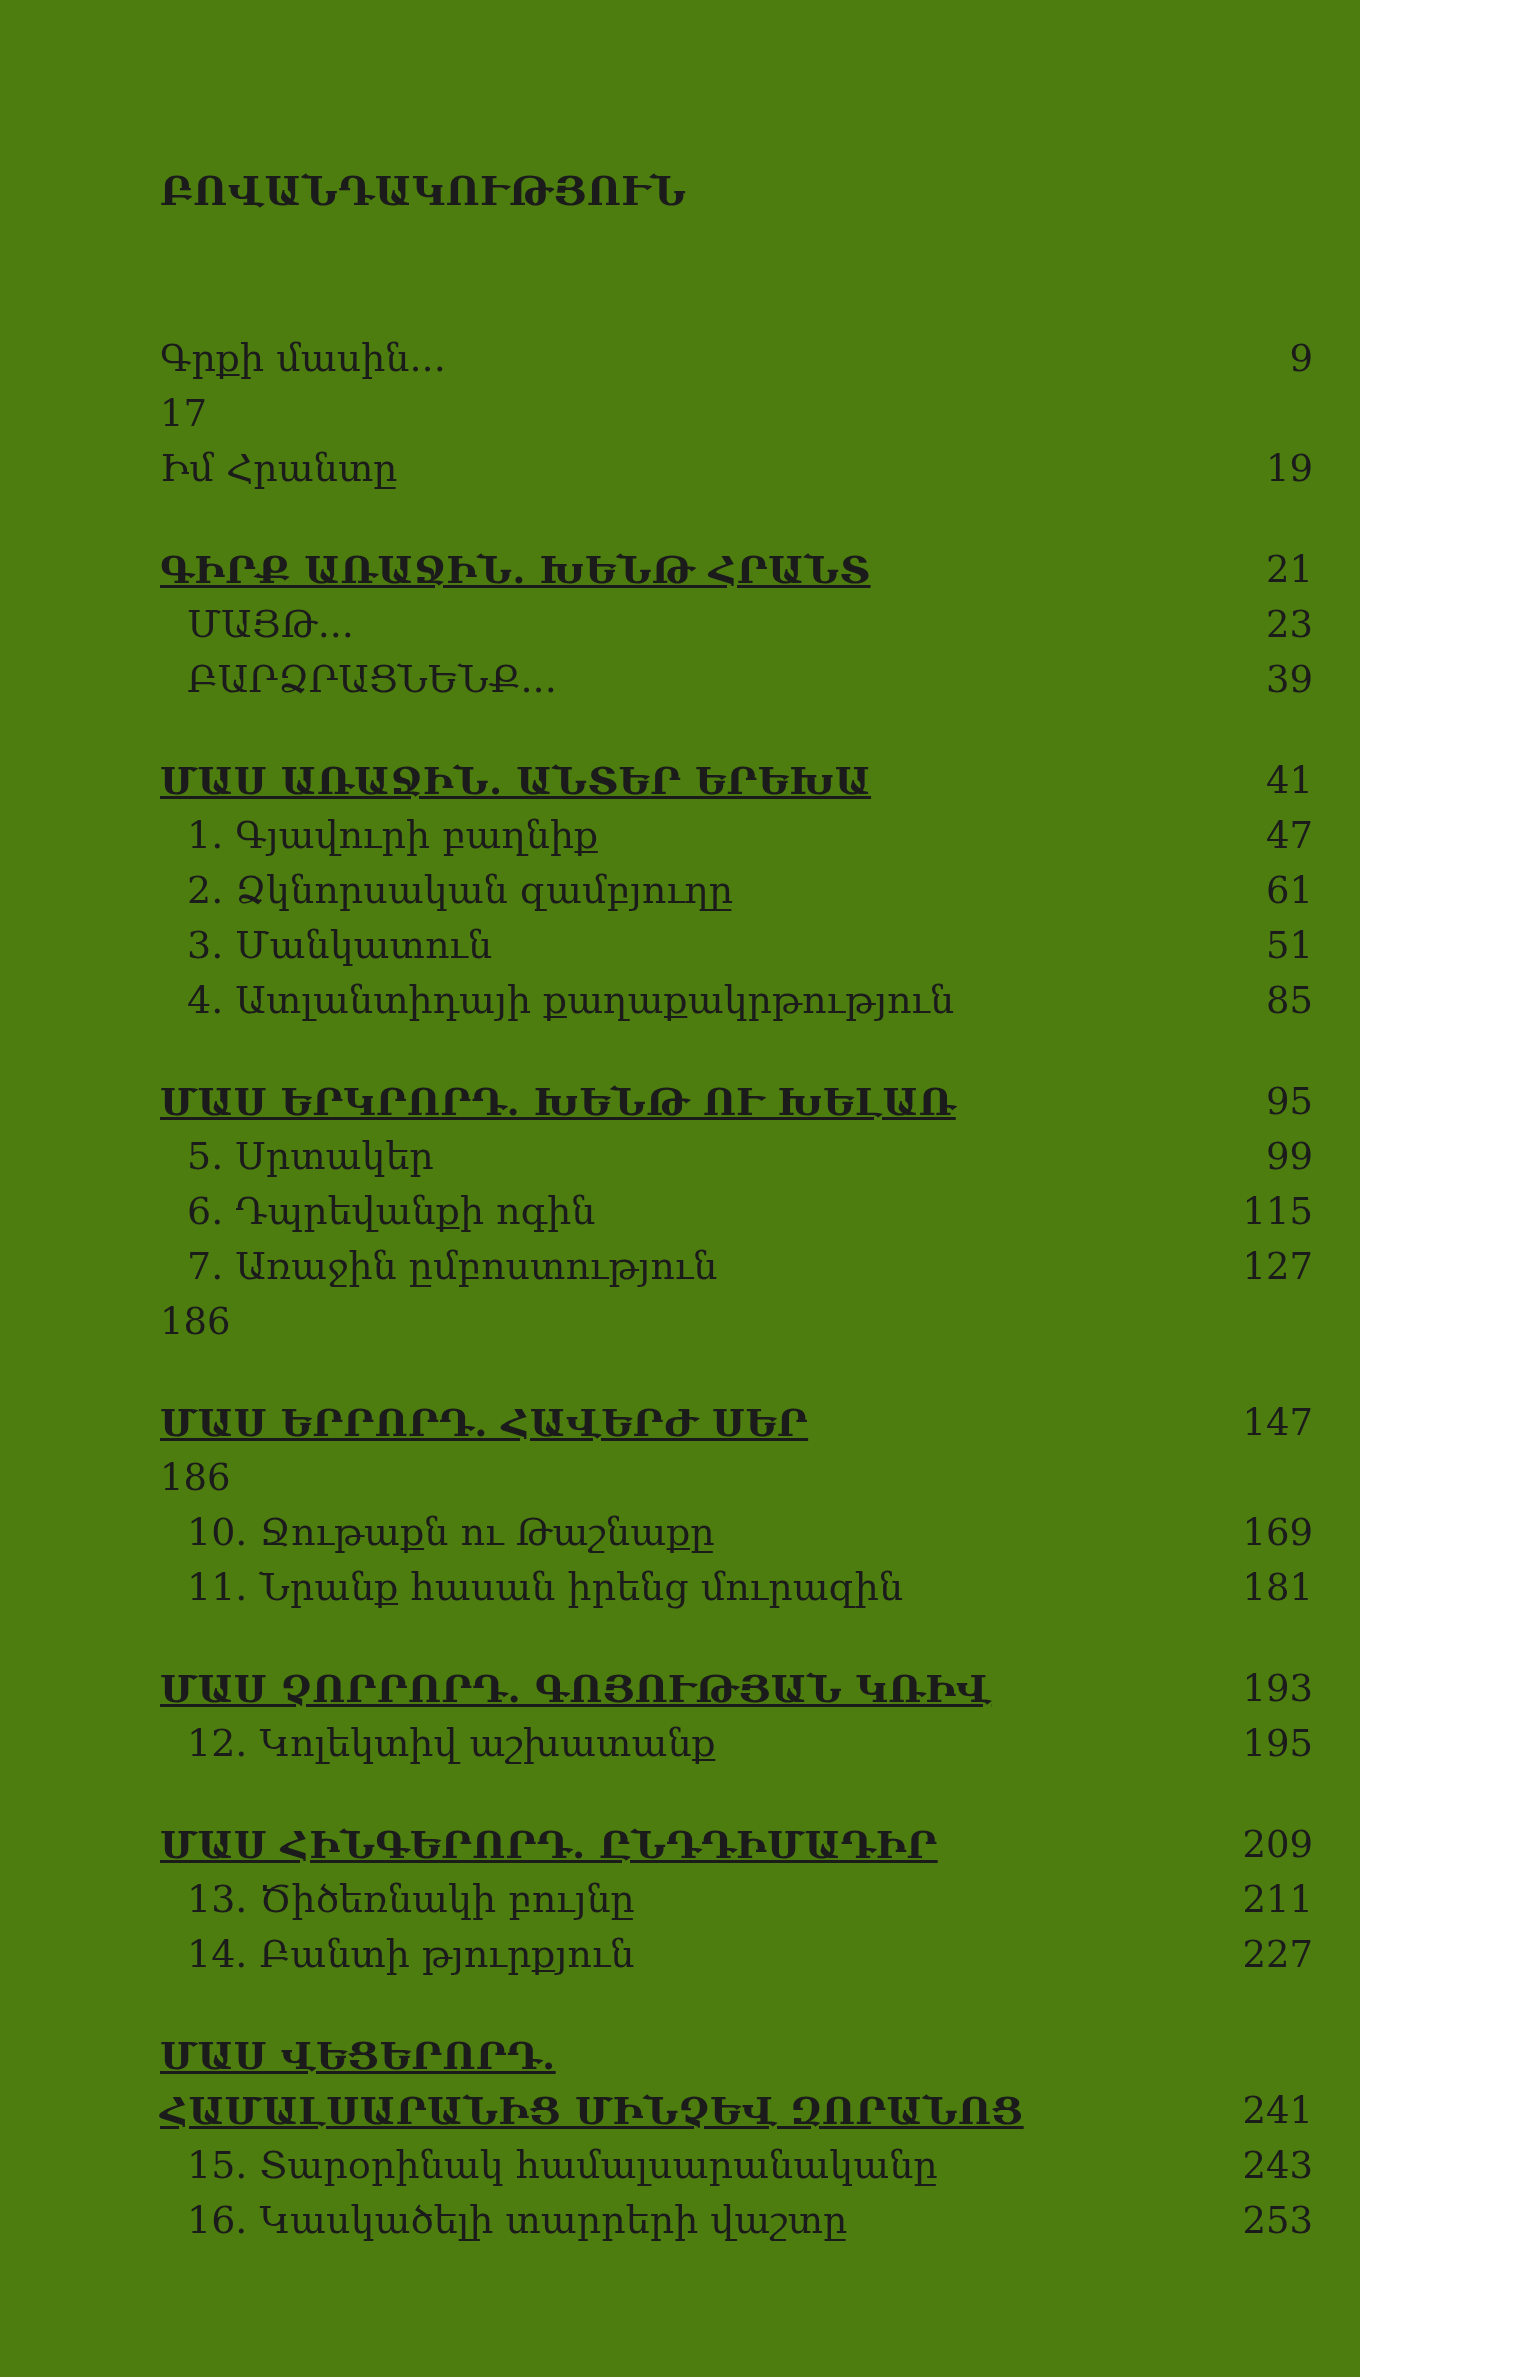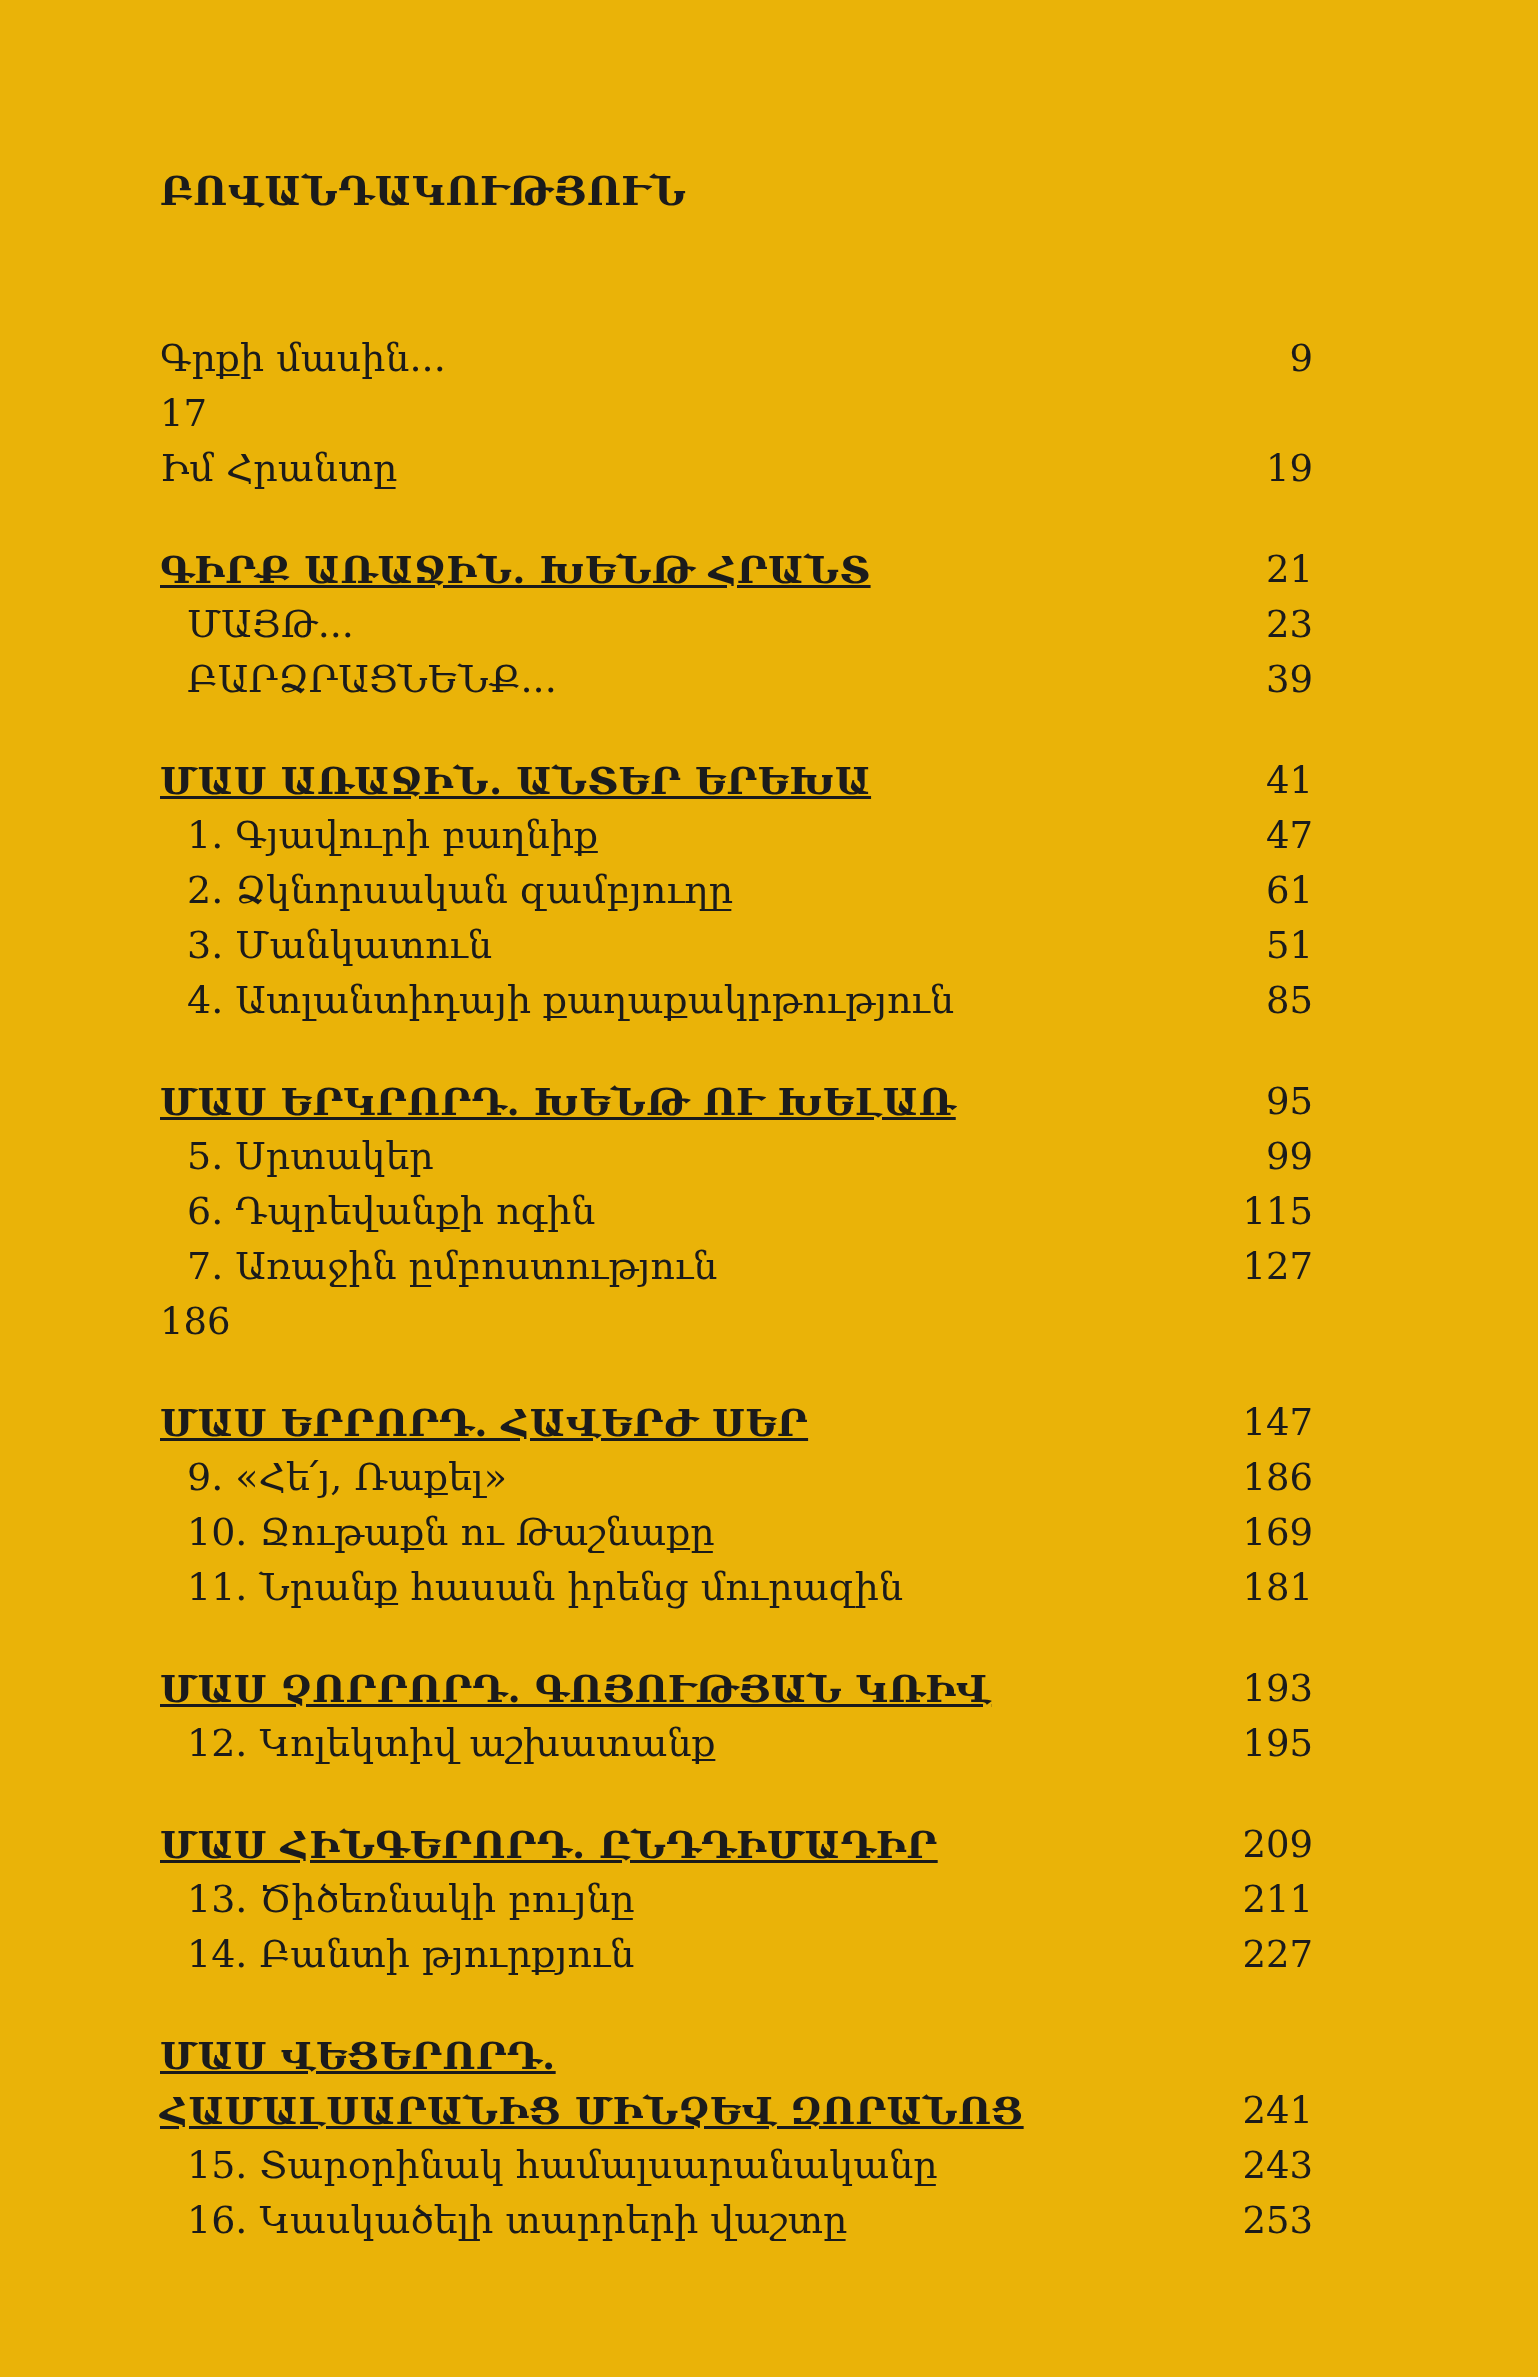--- a/index.html
+++ b/index.html
@@ -2,23 +2,23 @@
 <html style="font-size:13.4px"><head>
 <meta charset="utf-8">
 <style>
   html, body {
     margin: 0;
     padding: 0;
     background: #ffffff;
   }
   .page {
     position: relative;
-    width: 1538px;
+    width: 1360px;
     height: 2377px;
-    background: #eab308;
+    background: #4d7c0f;
     color: #1b1b1b;
     font-family: "DejaVu Serif", "DejaVu Sans", serif;
     overflow: hidden;
   }
   .content {
     position: absolute;
     left: 160px;
     top: 168px;
     width: 1153px;
   }
@@ -128,21 +128,20 @@
     <span class="pagenum">127</span>
   </div>
         <div class="row item indent">
     <span class="pagenum">186</span>
   </div>
         <div class="row heading gap">
     <span class="label">ՄԱՍ ԵՐՐՈՐԴ. ՀԱՎԵՐԺ ՍԵՐ</span>
     <span class="pagenum">147</span>
   </div>
         <div class="row item indent">
-    <span class="label">9. «Հե՛յ, Ռաքել»</span>
     <span class="pagenum">186</span>
   </div>
         <div class="row item indent">
     <span class="label">10. Ջութաքն ու Թաշնաքը</span>
     <span class="pagenum">169</span>
   </div>
         <div class="row item indent">
     <span class="label">11. Նրանք հասան իրենց մուրազին</span>
     <span class="pagenum">181</span>
   </div>

